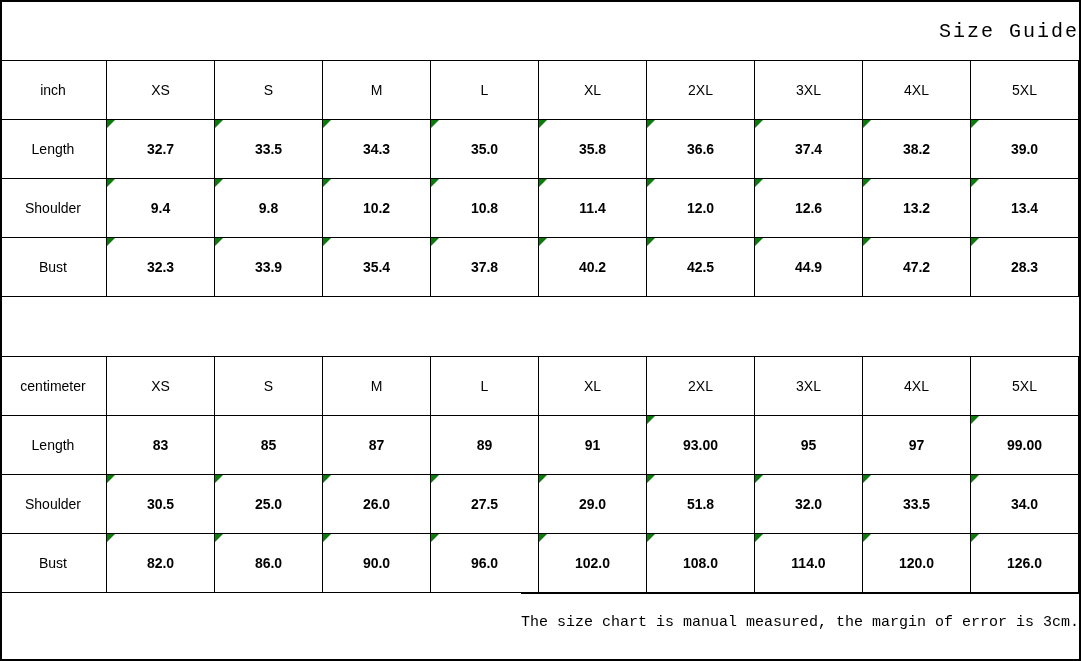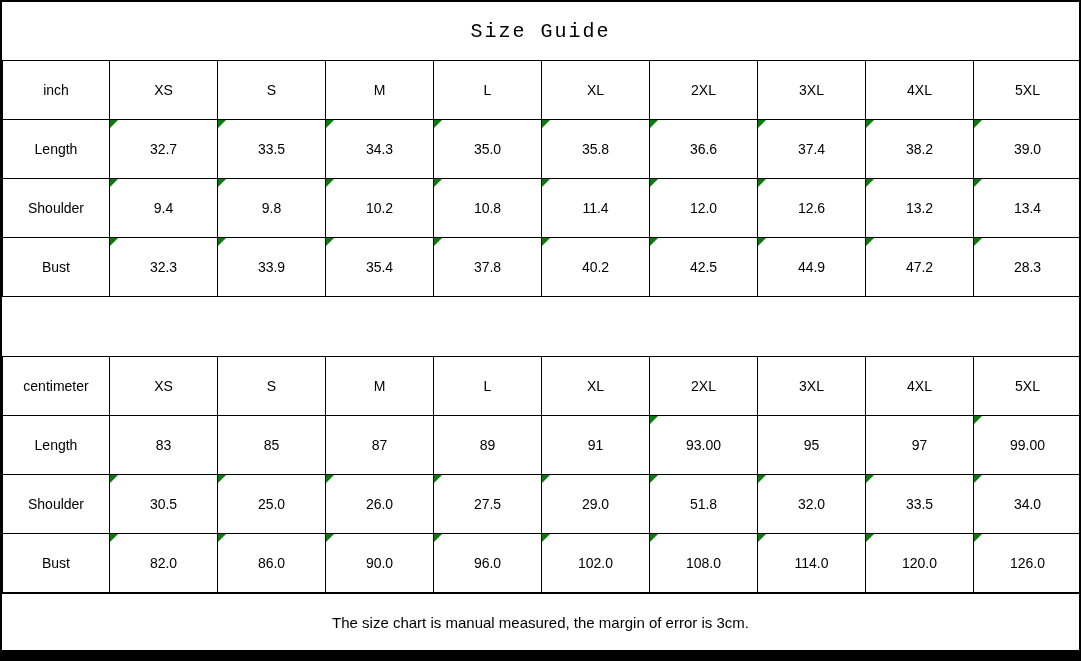--- a/index.html
+++ b/index.html
@@ -1,48 +1,48 @@
 <!DOCTYPE html>
 <html><head>
 <meta charset="utf-8">
 <style>
   html,body{margin:0;padding:0;background:#ffffff;}
   .page{
     width:1081px;height:661px;box-sizing:border-box;
     border:2px solid #000;background:#fff;
     display:flex;flex-direction:column;
-    font-family:"Liberation Sans",sans-serif;color:#000;
+    font-family:"Liberation Sans",sans-serif;color:#000;align-items:flex-end;
   }
   .title-row{
     height:58px;min-height:58px;box-sizing:border-box;
     display:flex;align-items:center;justify-content:center;
     font-family:"Liberation Mono",monospace;
     font-size:20px;letter-spacing:2px;
   }
   table.size-table{
     border-collapse:collapse;table-layout:fixed;width:100%;
   }
   table.size-table td, table.size-table th{
     border:1px solid #000;height:59px;box-sizing:border-box;
     text-align:center;vertical-align:middle;padding:0;
     position:relative;font-size:14px;overflow:hidden;
   }
   th.hdr{font-weight:normal;font-size:14px;}
   td.rowlabel{font-weight:normal;font-size:14px;}
-  td.val{font-weight:normal;}
+  td.val{font-weight:bold;}
   .tri{
     position:absolute;top:0;left:0;width:0;height:0;
     border-style:solid;border-width:8px 8px 0 0;
     border-color:#0c7a0c transparent transparent transparent;
   }
   .gap-row{height:59px;min-height:59px;}
   .footer-row{
     flex:1;display:flex;align-items:center;justify-content:center;
     border-top:1px solid #000;
-    font-family:Liberation Sans, sans-serif;font-size:15px;
+    font-family:Liberation Mono, monospace;font-size:15px;
   }
   .bottom-bar{height:9px;min-height:9px;background:#000;}
 </style>
 </head>
 <body>
 
 <div class="page">
 
   <div class="title-row">Size Guide</div>
 

